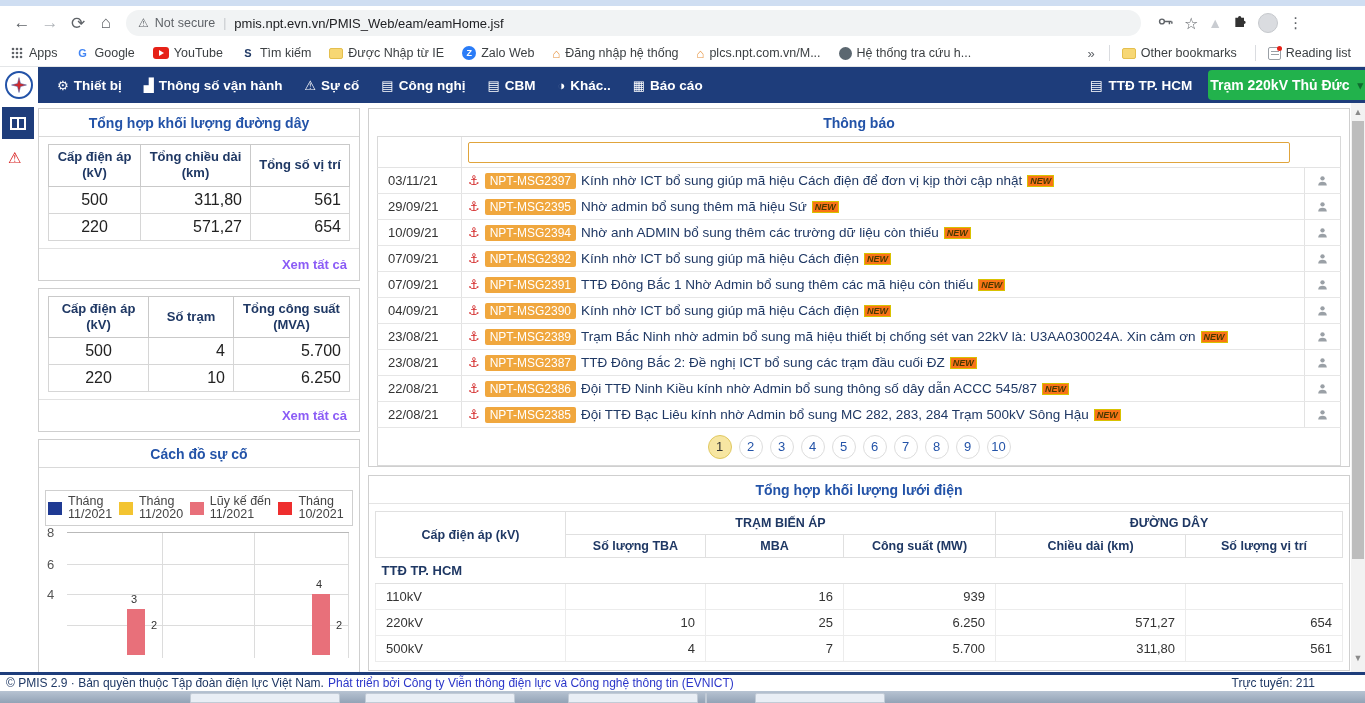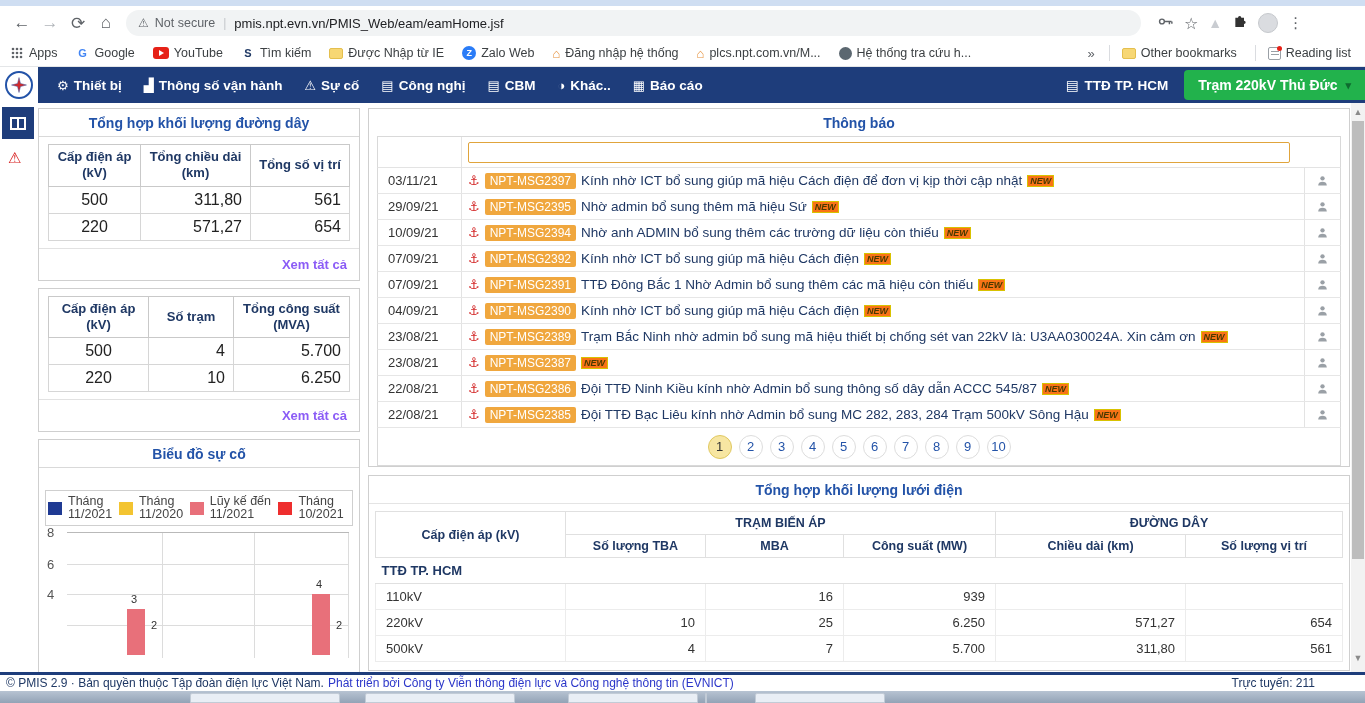--- a/index.html
+++ b/index.html
@@ -49,21 +49,21 @@
   .logo-circle { width:28px; height:28px; border-radius:50%; border:2px solid #2353a8;
     display:flex; align-items:center; justify-content:center; background:#fff; }
   .navyband { flex:1; background:#1e3d7b; display:flex; align-items:center; padding-left:8px; }
   .mitem { color:#fff; font-weight:bold; font-size:13.5px; display:flex; align-items:center;
     gap:5px; padding:0 11px; cursor:pointer; white-space:nowrap; }
   .mitem .micon { font-size:13px; font-weight:normal; }
   .nav-right { margin-left:auto; display:flex; align-items:center; }
   .unit { color:#fff; font-weight:bold; font-size:13.5px; display:flex; align-items:center; gap:6px;
     margin-right:16px; }
   .greenbtn { background:#22b24c; color:#fff; font-weight:bold; font-size:14px; border:none;
-    height:30px; padding:0 14px; border-radius:4px 0 0 4px; display:flex; align-items:center; gap:8px;
+    height:30px; padding:0 2px; border-radius:4px 0 0 4px; display:flex; align-items:center; gap:8px;
     cursor:pointer; }
   .greenbtn .caret { font-size:11px; color:#0e6b2f; }
 
   
   .workspace { position:relative; height:569px; background:#fff; overflow:hidden; }
   .leftrail { position:absolute; left:0; top:0; width:36px; height:100%; background:#fff; }
   .railbtn { position:absolute; left:2px; top:4px; width:32px; height:32px; background:#1e3d7b;
     display:flex; align-items:center; justify-content:center; cursor:pointer; }
   .colicon { width:16px; height:13px; border:2px solid #fff; display:flex; }
   .colicon span { flex:1; }
@@ -350,21 +350,21 @@
           <td class="r">6.250</td>
         </tr>
       </tbody>
         </table>
       <div class="viewall">
         <a>Xem tất cả</a>
       </div>
     </div>
 
     <div class="panel" style="margin-top:7px; height:260px;">
-      <div class="ptitle">Biểu đồ sự cố</div>
+      <div class="ptitle">Cách đồ sự cố</div>
       <div class="legendbox">
         <span class="lg">
           <span class="sw" style="background:#1f3a93;"></span>
           <span>Tháng 11/2021</span>
         </span>
         <span class="lg">
           <span class="sw" style="background:#f3c431;"></span>
           <span>Tháng 11/2020</span>
         </span>
         <span class="lg">
@@ -510,20 +510,21 @@
                 <circle cx="12" cy="8" r="4" fill="#9aa0a6"></circle>
                 <path d="M4 21c0-4.5 4-6.5 8-6.5s8 2 8 6.5z" fill="#9aa0a6"></path>
               </svg>
             </span>
         </div>
         <div class="nrow">
           <span class="ndate">23/08/21</span>
           <span class="ncontent">
             <span class="anchor">⚓</span>
             <span class="nbadge">NPT-MSG2387</span>
+            <span class="ntext">TTĐ Đông Bắc 2: Đề nghị ICT bổ sung các trạm đầu cuối ĐZ</span>
             <span class="nnew">NEW</span>
           </span>
           <span class="npersoncol">
               <svg width="13" height="13" viewBox="0 0 24 24">
                 <circle cx="12" cy="8" r="4" fill="#9aa0a6"></circle>
                 <path d="M4 21c0-4.5 4-6.5 8-6.5s8 2 8 6.5z" fill="#9aa0a6"></path>
               </svg>
             </span>
         </div>
         <div class="nrow">

